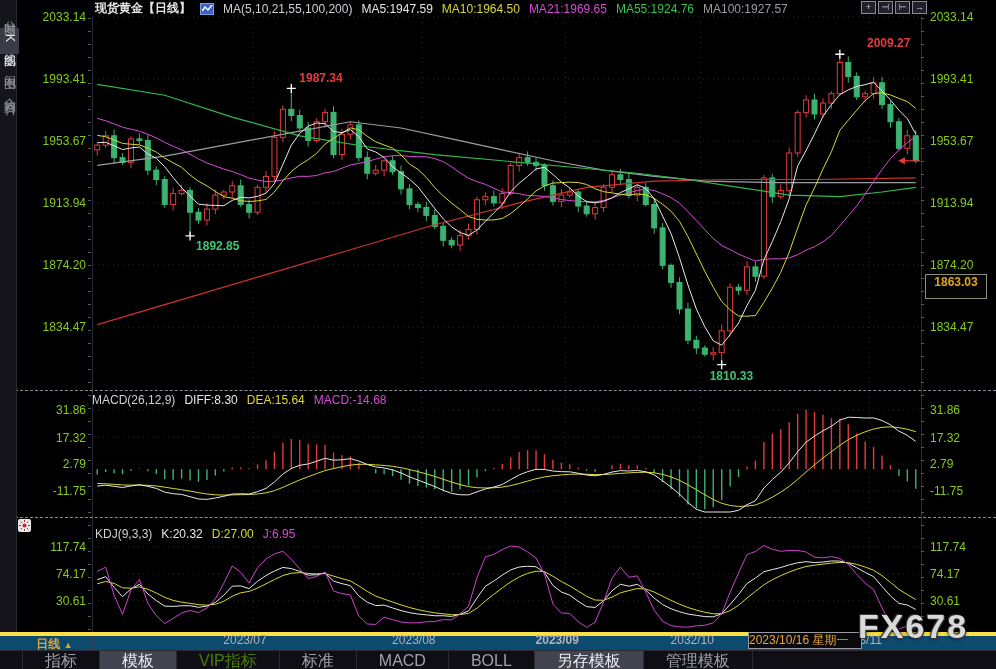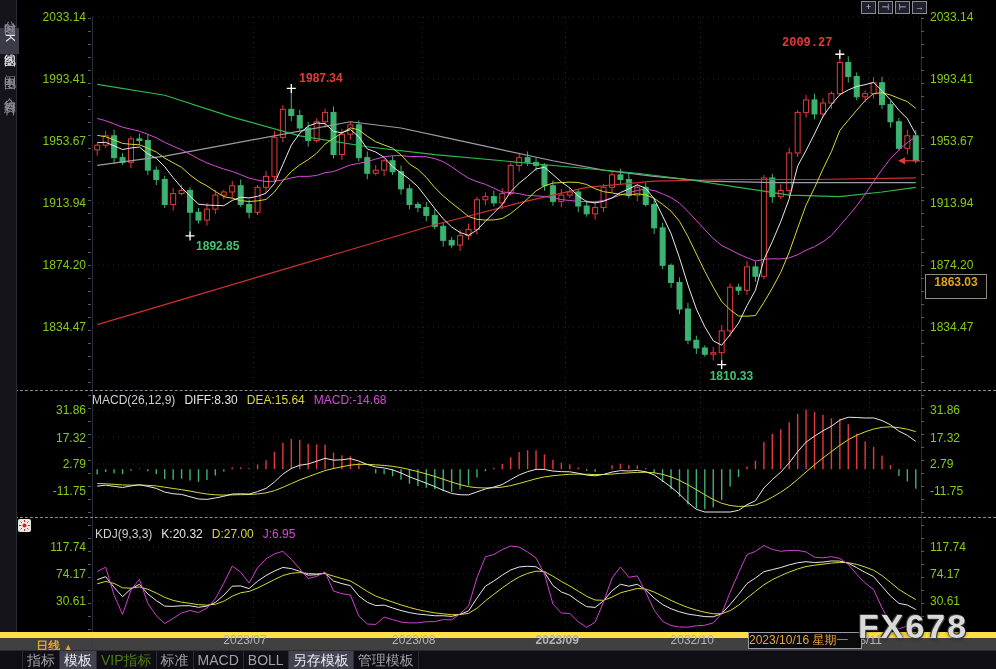--- a/index.html
+++ b/index.html
@@ -23,30 +23,30 @@
 .axis-lbl.l{left:28px;width:58px;text-align:right}
 .axis-lbl.r{left:930px}
 .cur-price{position:absolute;left:925px;width:62px;height:25px;border:1px solid #8d8d7a;background:#050505;color:#dda31c;font-size:12px;font-weight:700;text-align:center;line-height:15px;z-index:4}
 
 .div-dash{position:absolute;left:0;width:996px;border-top:1px dashed #8b8b97;z-index:2}
 .vline{position:absolute;top:17px;height:615px;width:1px;background:#242c36;z-index:1}
 .ticks{position:absolute;top:18px;height:614px;width:3px;z-index:2;background:repeating-linear-gradient(to bottom,#5a5a64 0 1px,transparent 1px 13px)}
 
 .anno{position:absolute;font-size:12px;font-weight:700;z-index:3;white-space:nowrap}
 
-.date-row{position:absolute;left:0;top:632px;width:996px;height:22px;background:#404040;border-top:6px solid #fde047;border-bottom:1px solid #3a3a44;z-index:4}
+.date-row{position:absolute;left:0;top:632px;width:996px;height:22px;background:#0c4a6e;border-top:4px solid #fde047;border-bottom:1px solid #3a3a44;z-index:4}
 .period-box{position:absolute;left:17px;top:0;width:76px;height:16px;border-right:1px solid #3a3a44;color:#e0a232;font-size:12px;font-weight:700;text-align:center;line-height:16px;cursor:pointer}
 .period-box .arr{font-size:9px;color:#e0a232}
 .month-lbl{position:absolute;top:633px;width:60px;text-align:left;font-size:12px;color:#b2b2ba;z-index:5}
 .date-hl{position:absolute;left:748px;top:632px;width:114px;height:17px;border:1px solid #9a9aa4;background:#0a0a0c;color:#e8a33d;font-size:12px;text-align:left;line-height:15px;z-index:6}
 
 .watermark{position:absolute;left:858px;top:607px;font-size:34px;font-weight:700;letter-spacing:2px;color:#d9d9d9;text-shadow:1px 1px 0 #3a3a3a,-1px -1px 0 #3a3a3a,0 0 4px #000;z-index:7}
 
 .bottom-bar{position:absolute;left:0;top:650px;width:996px;height:19px;background:#0e0e14;border-top:1px solid #2c2c36;display:flex;align-items:stretch;z-index:8;padding-left:22px}
-.btab{font-size:14px;color:#a0a0a8;padding:2px 4px;border-right:1px solid #2c2c36;line-height:15px;cursor:pointer;white-space:nowrap}
+.btab{font-size:16px;color:#a0a0a8;padding:2px 22px;border-right:1px solid #2c2c36;line-height:15px;cursor:pointer;white-space:nowrap}
 .btab:first-child{border-left:1px solid #2c2c36}
 .btab.sel{background:#43434f;color:#ececf2}
 .btab.vip{color:#4d7c0f}
 
 .sun-ico{position:absolute;left:18px;top:519px;width:13px;height:13px;background:#e8e8e8;border-radius:2px;z-index:5;display:flex;align-items:center;justify-content:center;cursor:pointer}
 </style>
 </head>
 <body>
 
 <div class="app">
@@ -383,20 +383,34 @@
       <line x1="905" x2="920" y1="160.7730910555193" y2="160.7730910555193" stroke="#e23b3b" stroke-width="1.2"></line>
     </svg>
 
   <div class="sidebar">
     <div class="side-item">分时图</div>
     <div class="side-item sel">K线图</div>
     <div class="side-item">闪电图</div>
     <div class="side-item">合约资料</div>
   </div>
 
+  <div class="hdr" style="left:95px;top:1px">
+    <span class="cw" style="font-weight:700">现货黄金【日线】</span>
+    <span class="ma-icon">
+      <svg width="11" height="8" viewBox="0 0 11 8">
+          <polyline points="0,6 3,2 6,5 10,0" fill="none" stroke="#fff" stroke-width="1.4"></polyline>
+        </svg>
+    </span>
+    <span class="cc">MA(5,10,21,55,100,200)</span>
+    <span class="cw">MA5:1947.59</span>
+    <span class="cy">MA10:1964.50</span>
+    <span class="cm">MA21:1969.65</span>
+    <span class="cg">MA55:1924.76</span>
+    <span class="cgr">MA100:1927.57</span>
+  </div>
 
   <div class="toolbar">
     <div class="tbtn">+</div>
     <div class="tbtn">⊣</div>
     <div class="tbtn">⊢</div>
     <div class="tbtn">→</div>
   </div>
 
   <span class="axis-lbl l" style="top:10px">2033.14</span>
   <span class="axis-lbl l" style="top:72px">1993.41</span>
@@ -458,21 +472,21 @@
   </div>
   <span class="axis-lbl l" style="top:540px">117.74</span>
   <span class="axis-lbl l" style="top:567px">74.17</span>
   <span class="axis-lbl l" style="top:594px">30.61</span>
   <span class="axis-lbl r" style="top:540px">117.74</span>
   <span class="axis-lbl r" style="top:567px">74.17</span>
   <span class="axis-lbl r" style="top:594px">30.61</span>
 
   <span class="anno" id="anno-0" style="left: 299.311px; top: 71.4652px; color: rgb(226, 59, 59);">1987.34</span>
   <span class="anno" id="anno-1" style="left: 196.046px; top: 238.905px; color: rgb(63, 196, 111);">1892.85</span>
-  <span class="anno" id="anno-2" style="left: 782px; top: 36.2462px; color: rgb(226, 59, 59); font-family: Liberation Mono, monospace;">2009.27</span>
+  <span class="anno" id="anno-2" style="left: 867px; top: 36.2462px; color: rgb(226, 59, 59);">2009.27</span>
   <span class="anno" id="anno-3" style="left: 709.689px; top: 368.667px; color: rgb(63, 196, 111);">1810.33</span>
 
   <div class="date-row">
     <div class="period-box">
       <span>日线</span>
       <span class="arr">▲</span>
     </div>
   </div>
   <div class="date-hl">2023/10/16 星期一</div>
 

